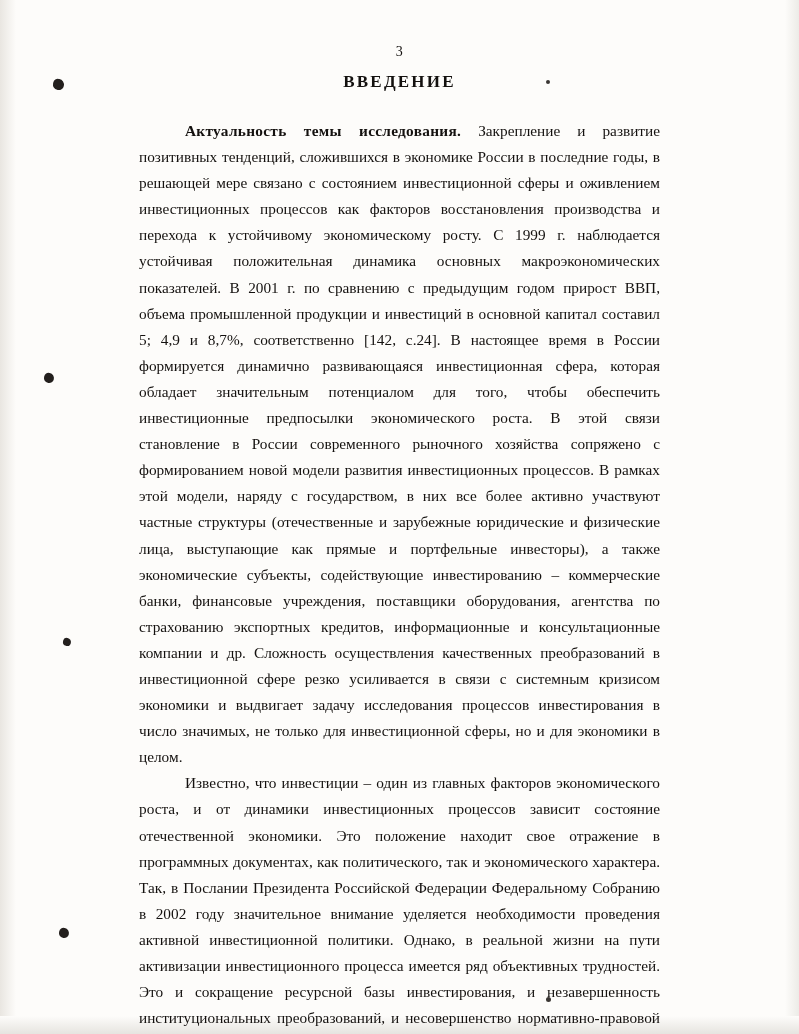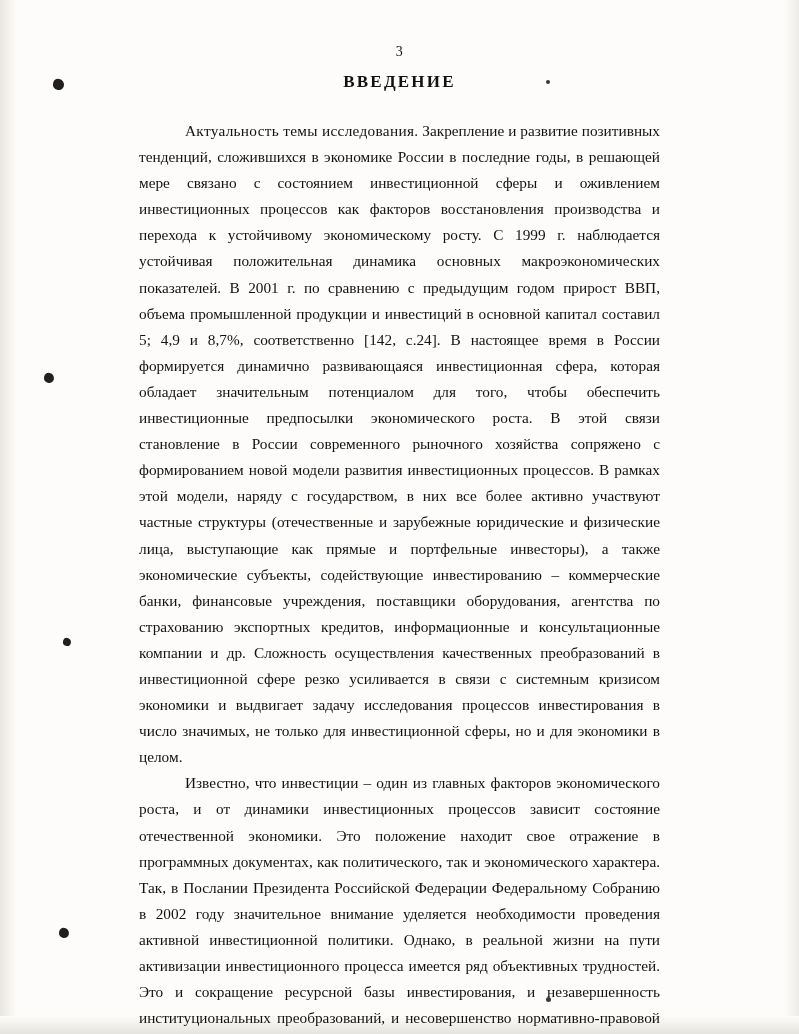--- a/index.html
+++ b/index.html
@@ -103,21 +103,21 @@
     font-size: 15.3px;
     line-height: 26.1px;
     text-align: justify;
     text-justify: inter-word;
     text-indent: 46px;
     hyphens: none;
   }
   p.para + p.para { margin-top: 0px; }
 
   .lead {
-    font-weight: normal;
+    font-weight: bold;
     letter-spacing: 0.3px;
   }
 </style>
 </head>
 <body>
 
 <div class="page">
 
   <div class="edge-left"></div>
   <div class="edge-right"></div>

